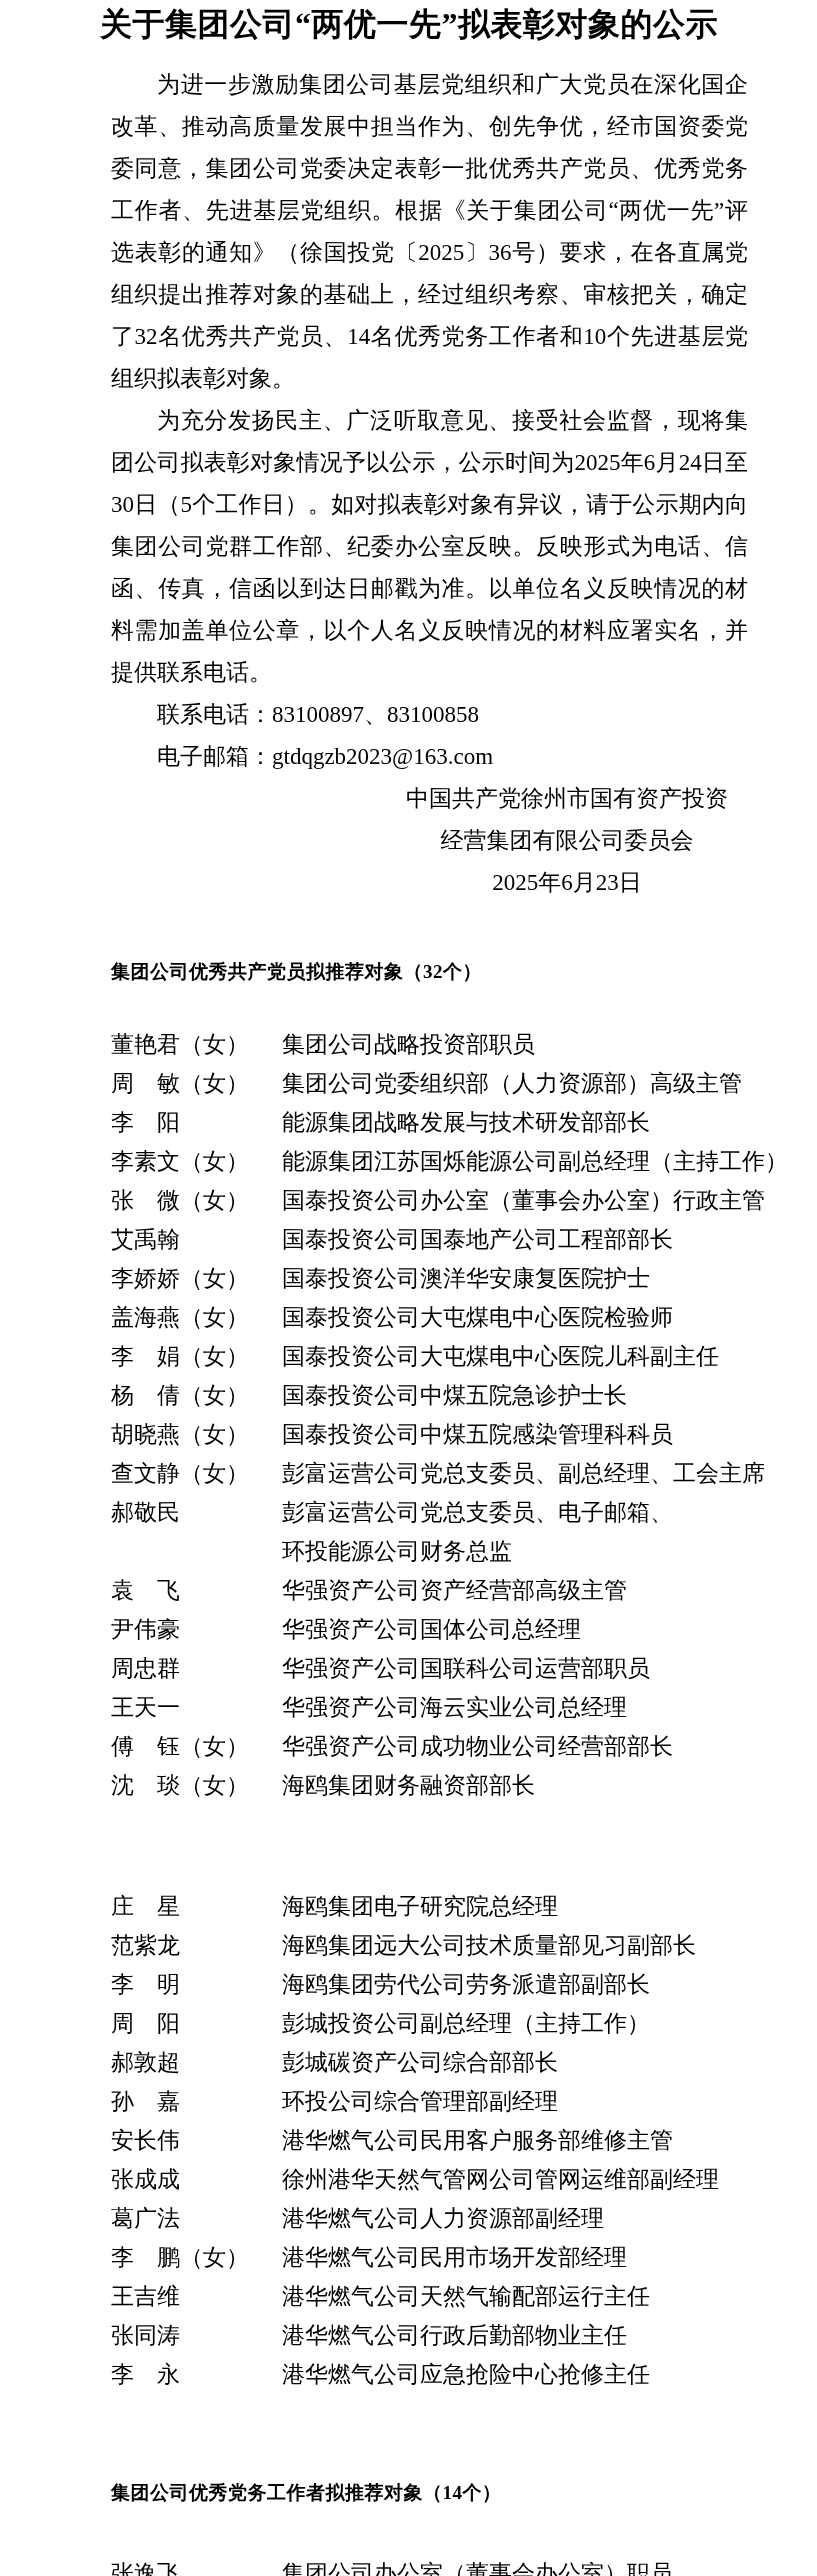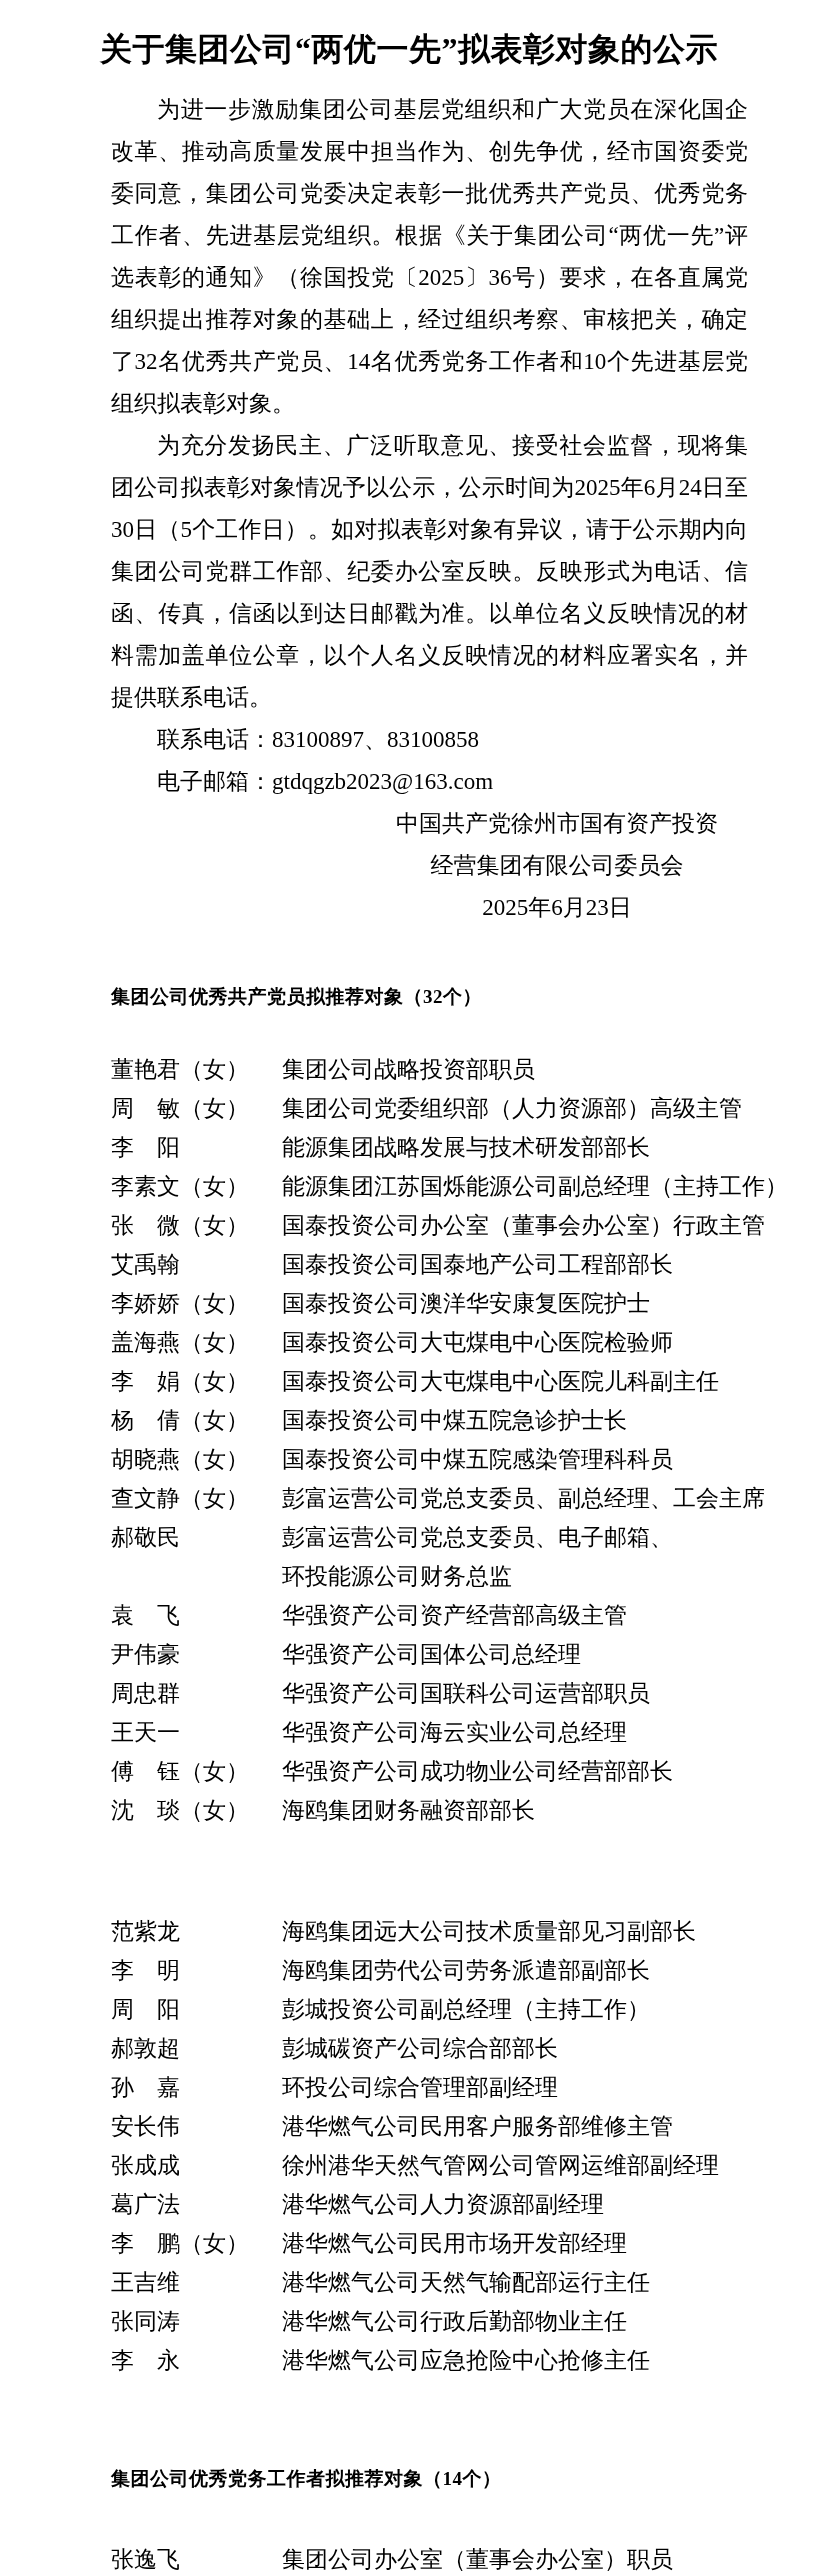--- a/index.html
+++ b/index.html
@@ -6,21 +6,21 @@
   .page{
     position:relative;
     width:818px;
     height:3790px;
     background:#ffffff;
     color:#000000;
     font-family:"Liberation Serif","DejaVu Serif",serif;
     overflow:hidden;
   }
   .title{
-    padding-top:28px;
+    padding-top:3px;
     text-align:center;
     font-size:32px;
     font-weight:bold;
     line-height:43px;
     letter-spacing:0.5px;
   }
   .content{
     margin-left:111px;
     width:637px;
   }
@@ -33,21 +33,21 @@
     margin:0;
   }
   .contact-line{
     font-size:23px;
     line-height:42px;
     text-indent:2em;
     white-space:nowrap;
   }
   .signature{
     margin-left:auto;
-    margin-right:30px;
+    margin-right:20px;
     width:max-content;
     text-align:center;
     font-size:23px;
     line-height:42px;
   }
   .section-heading{
     font-size:19px;
     font-weight:bold;
     line-height:44px;
     letter-spacing:0.5px;
@@ -192,20 +192,24 @@
         <div class="row">
           <span class="name">沈　琰（女）</span>
           <span class="pos">海鸥集团财务融资部部长</span>
         </div>
       </div>
 
     <div class="group-gap"></div>
 
     <div class="roster">
 
+        <div class="row">
+          <span class="name">庄　星</span>
+          <span class="pos">海鸥集团电子研究院总经理</span>
+        </div>
 
         <div class="row">
           <span class="name">范紫龙</span>
           <span class="pos">海鸥集团远大公司技术质量部见习副部长</span>
         </div>
 
         <div class="row">
           <span class="name">李　明</span>
           <span class="pos">海鸥集团劳代公司劳务派遣部副部长</span>
         </div>

